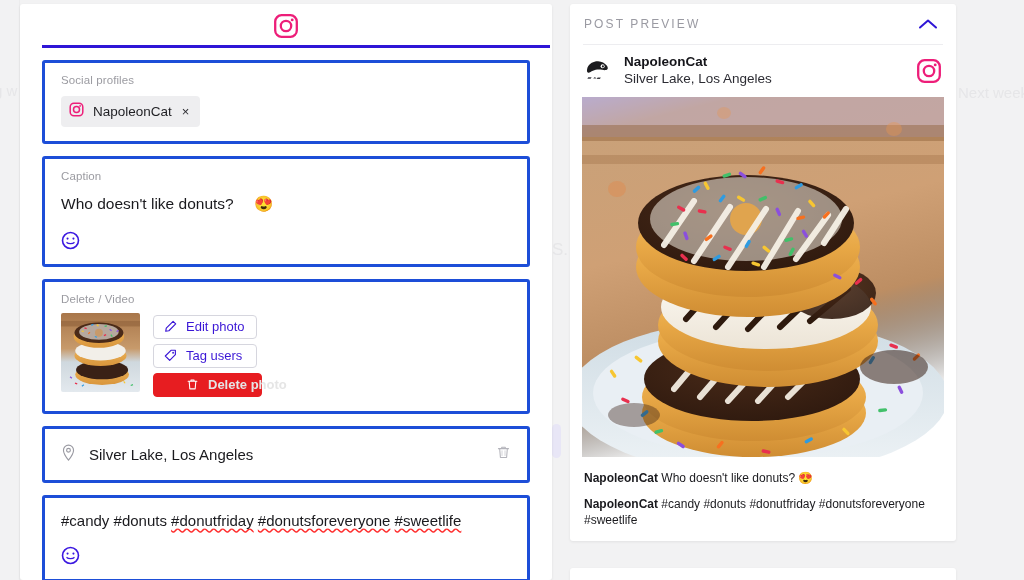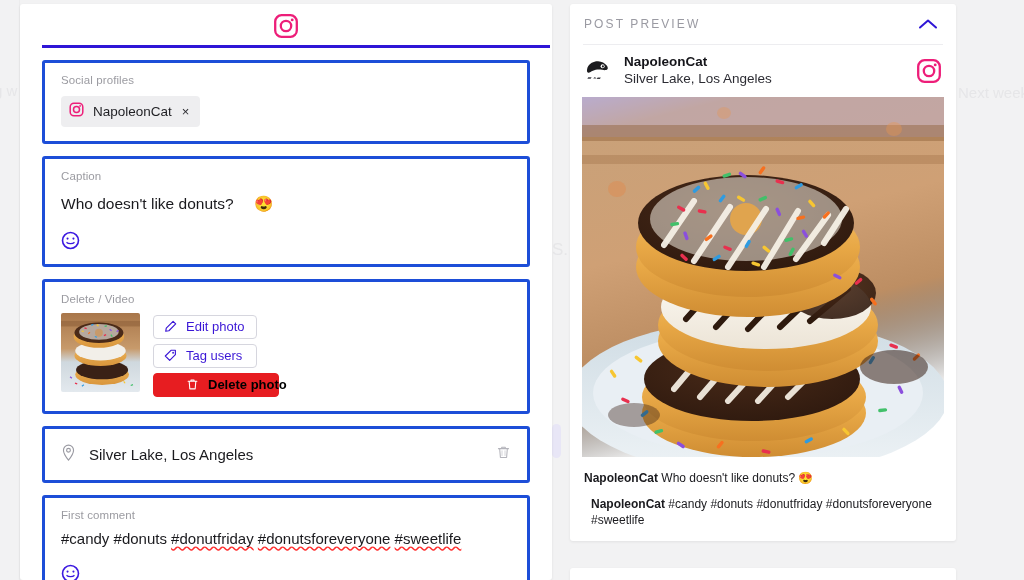--- a/index.html
+++ b/index.html
@@ -137,23 +137,23 @@
   }
   .btn-outline {
     border: 1px solid #d6d6de;
     background: #fff;
     color: #3b17d6;
     font-weight: 400;
   }
   .btn-danger {
     border: 1px solid #e71d21;
     background: #e71d21;
-    color: #000000;
+    color: #e5e5e5;
     font-weight: 700;
-    width: 126px;
+    width: 109px;
     padding-left: 32px;
   }
   .btn svg { flex: 0 0 auto; display:block; }
 
   
   .loc-row {
     display: flex;
     align-items: center;
     gap: 13px;
     margin-top: 4px;
@@ -216,21 +216,21 @@
     position: relative;
     overflow: hidden;
   }
   .post-caption {
     font-size: 12px;
     color: #1a1a1e;
     line-height: 1.4;
     padding: 13px 2px 0 2px;
   }
   .post-caption .u { font-weight: 700; }
-  .post-caption + .post-caption { padding-top: 9px; margin-left: 7px; }
+  .post-caption + .post-caption { padding-top: 9px; }
 
   .preview-card-2 {
     position: absolute;
     left: 570px; top: 568px;
     width: 386px; height: 40px;
     background: #ffffff;
     border-radius: 3px;
     box-shadow: 0 1px 3px rgba(0,0,0,0.07);
   }
 </style>
@@ -382,21 +382,20 @@
         <span class="loc-trash">
           <svg viewBox="0 0 16 16" width="15" height="15">
             <path d="M2.6 3.9h10.8M6.1 3.9V2.4h3.8v1.5M3.9 3.9l.8 9.5h6.6l.8-9.5" fill="none" stroke="#a8a8b0" stroke-width="1.15" stroke-linecap="round" stroke-linejoin="round"></path>
             <path d="M6.4 6.2v5M9.6 6.2v5" stroke="#c9c9d0" stroke-width="1" stroke-linecap="round"></path>
           </svg>
         </span>
       </div>
     </div>
 
     <div class="field-card">
-      <span class="field-label">First comment</span>
       <div class="comment-text">
         <span>#candy</span>
         <span>#donuts</span>
         <span class="misspell">#donutfriday</span>
         <span class="misspell">#donutsforeveryone</span>
         <span class="misspell">#sweetlife</span>
       </div>
       <span class="emoji-btn">
         <svg viewBox="0 0 20 20" width="19" height="19">
           <circle cx="10" cy="10" r="8.4" fill="none" stroke="#3c19e0" stroke-width="1.7"></circle>

